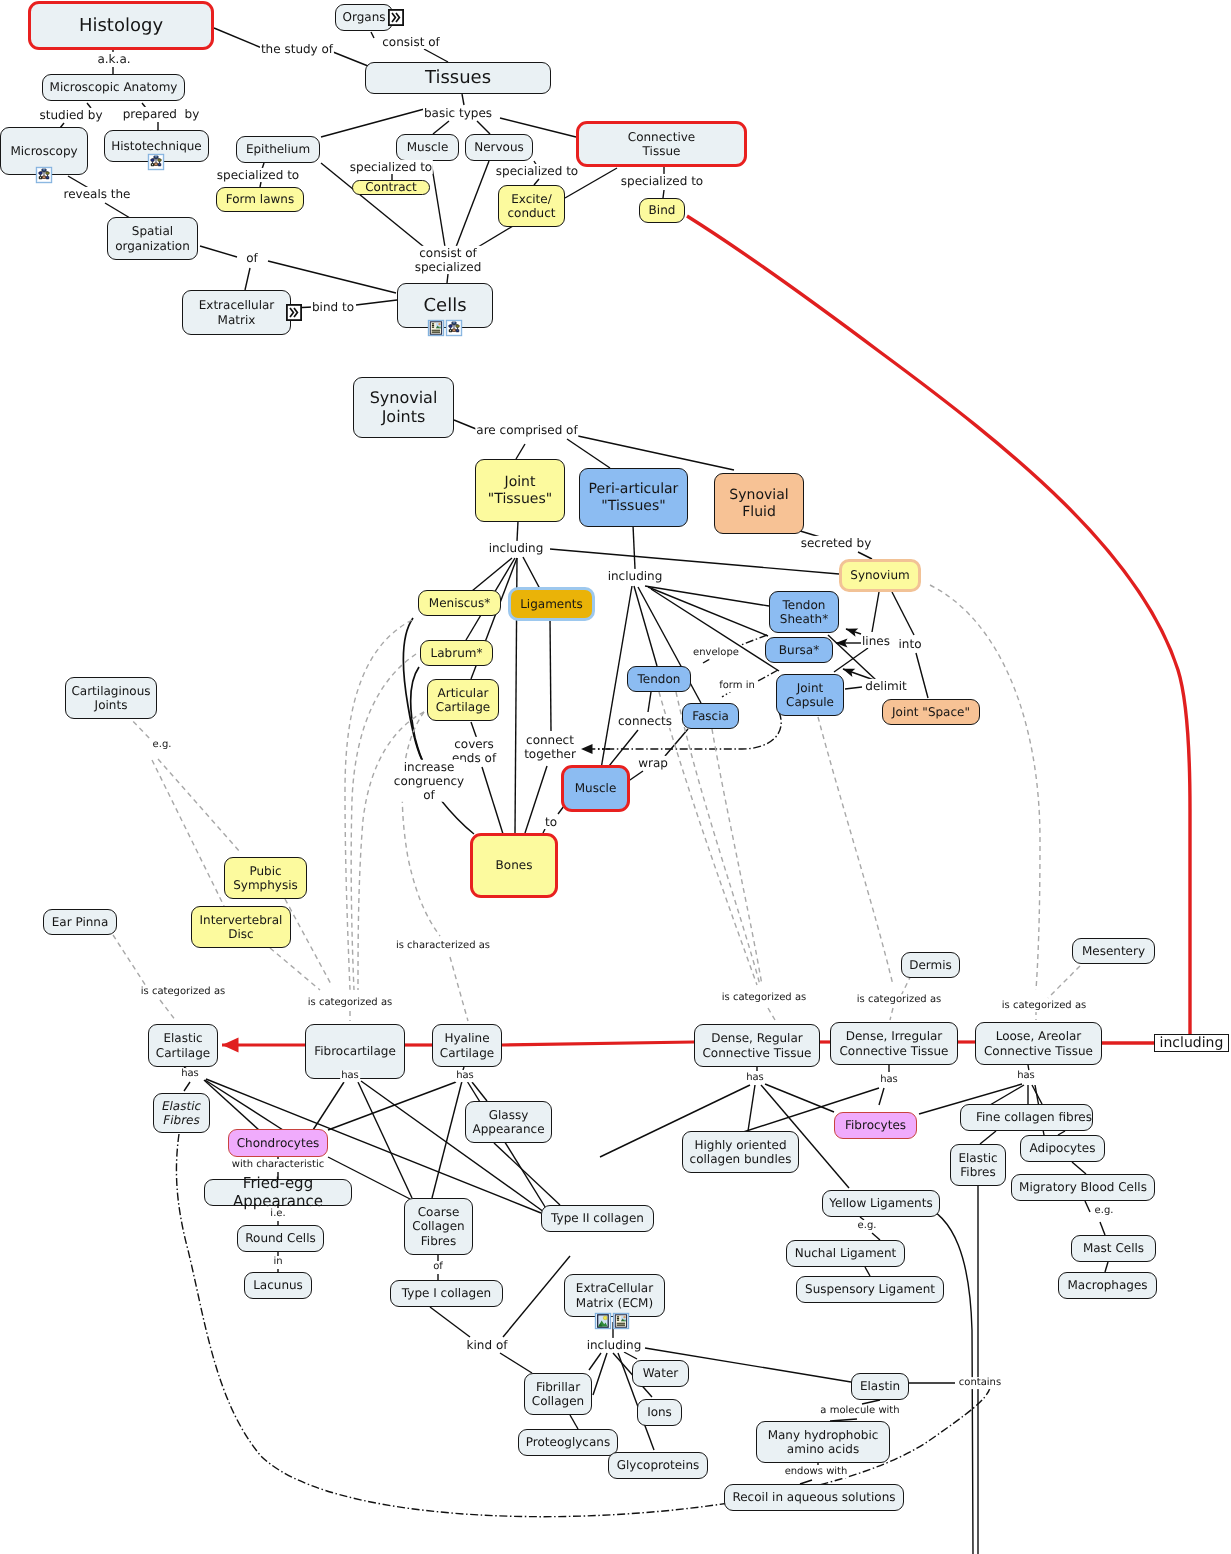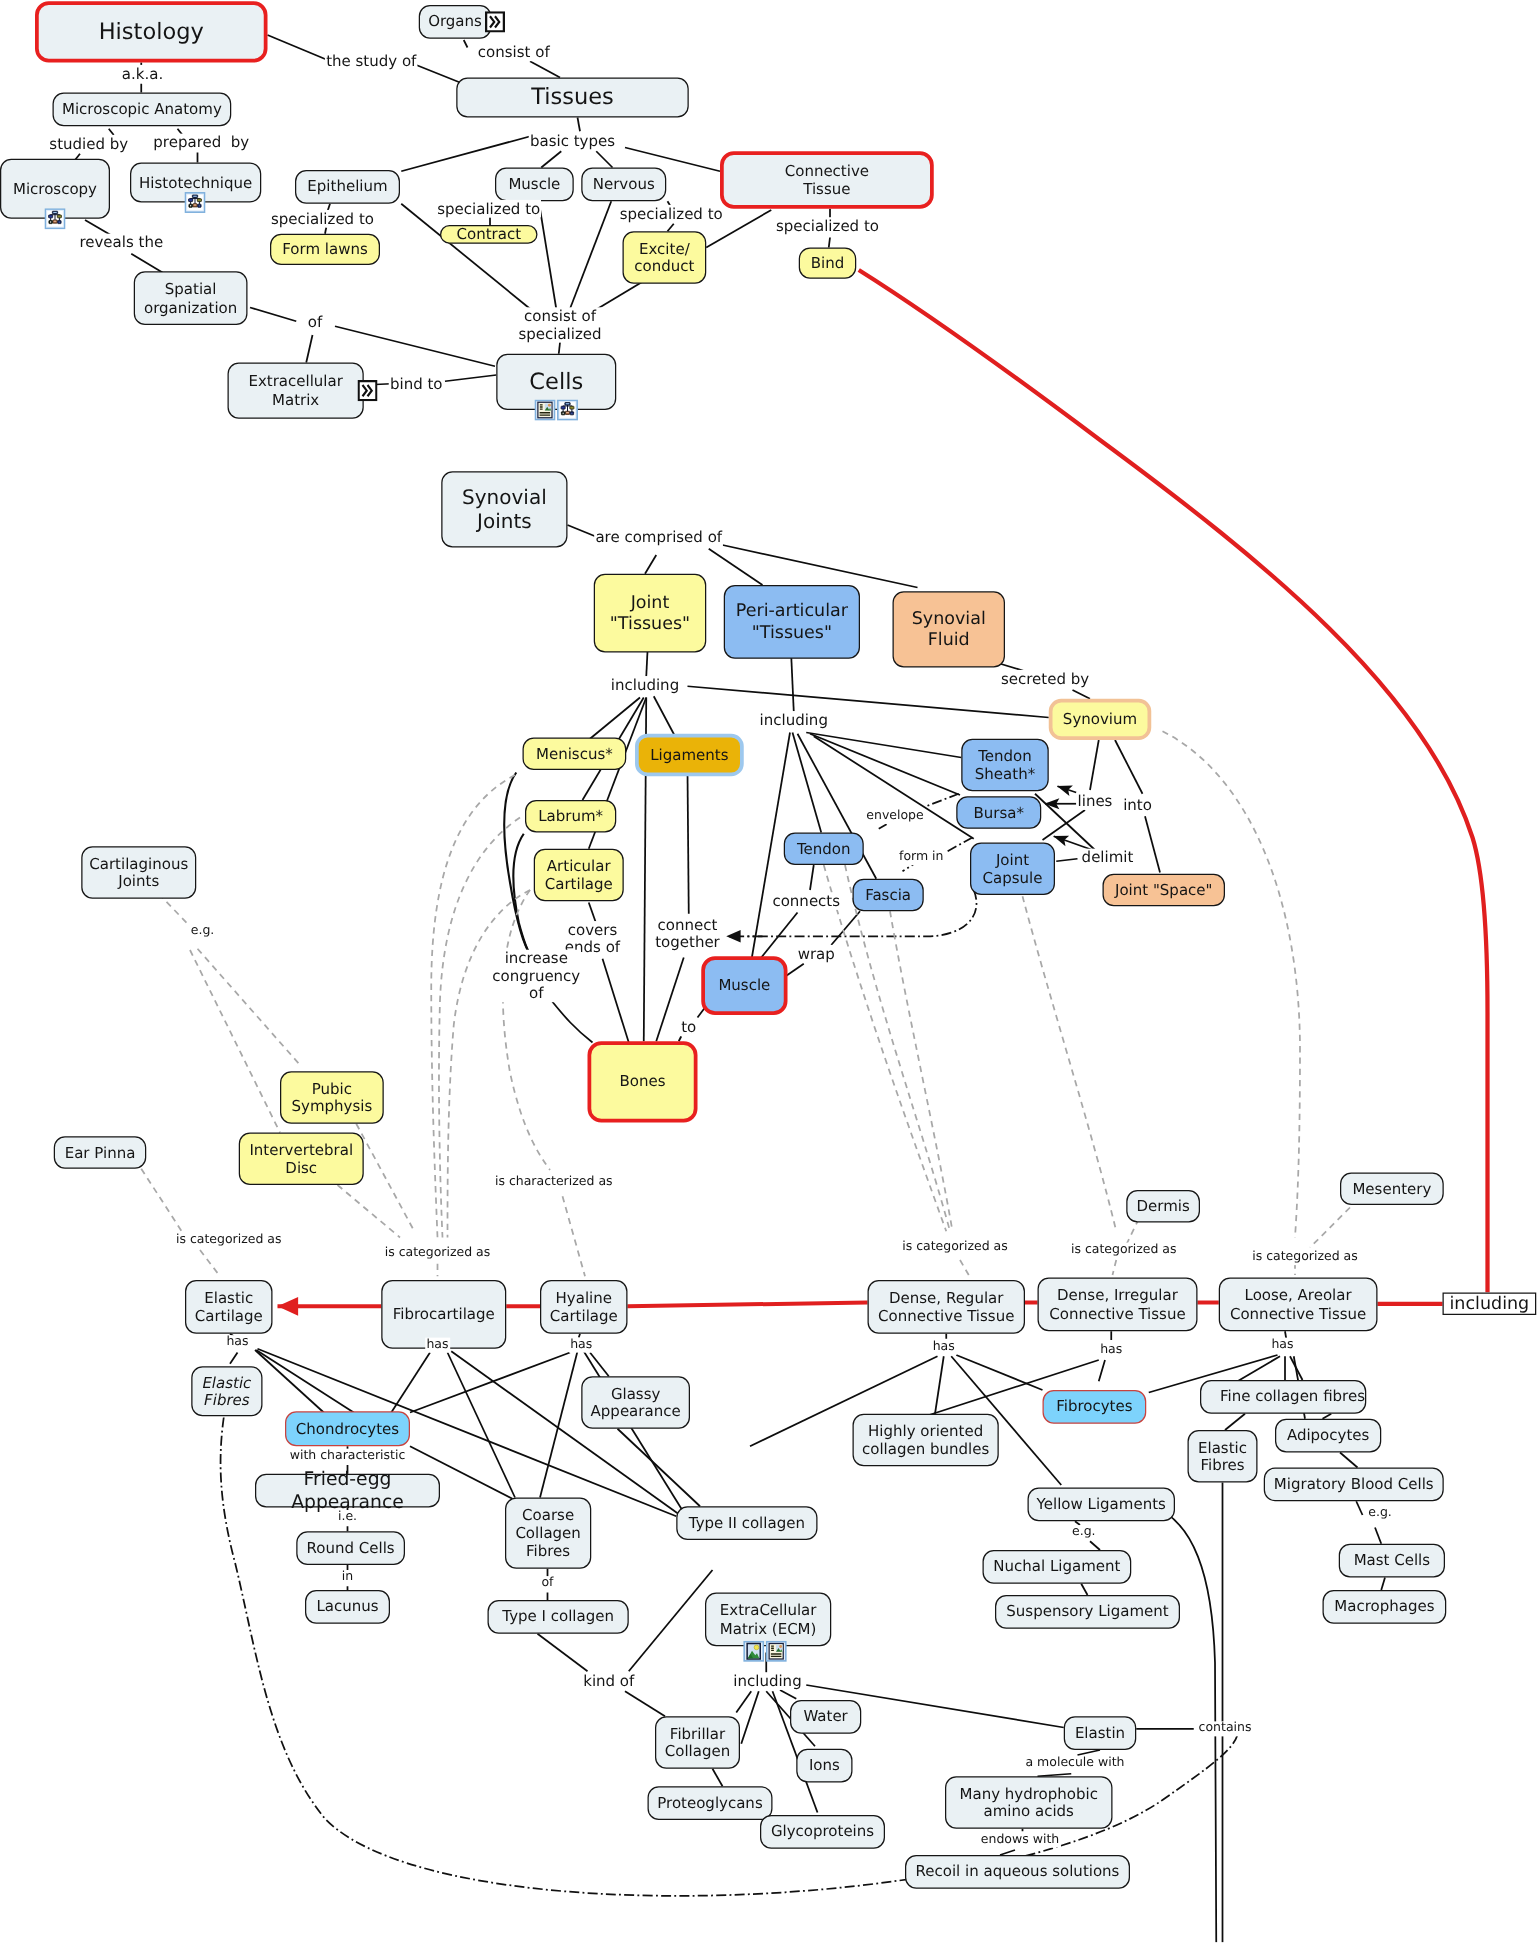--- a/index.html
+++ b/index.html
@@ -14,21 +14,21 @@
  border-radius:9px;z-index:5;white-space:pre-line;}
 .n-default{background:#eaf1f4;border:1.2px solid #161616;}
 .n-yellow{background:#fcfa9e;border:1.2px solid #161616;}
 .n-orange{background:#f7c295;border:1.2px solid #161616;}
 .n-blue{background:#8cbcf2;border:1.2px solid #161616;}
 .n-ltorange{background:#fcfa9e;border:3.2px solid #f2c296;border-radius:10px;}
 .n-ltblue{background:#eab308;border:3.2px solid #9dc8ee;border-radius:10px;}
 .n-hl{background:#eaf1f4;border:3.2px solid #e8201f;border-radius:11px;}
 .n-hlblue{background:#8cbcf2;border:3.2px solid #e8201f;border-radius:11px;}
 .n-hlyellow{background:#fcfa9e;border:3.2px solid #e8201f;border-radius:11px;}
-.n-outred{background:#7dd3fc;border:1.5px solid #c8433f;}
+.n-outred{background:#f0abfc;border:1.5px solid #c8433f;}
 .n-plain{background:#ffffff;border:1.2px solid #161616;border-radius:0;}
 .link-label{position:absolute;color:#151515;text-align:center;line-height:1.18;
  z-index:6;transform:translate(-50%,-50%);white-space:pre;background:#ffffff;padding:0 1px;}
 .node-icons{position:absolute;z-index:8;transform:translate(-50%,-50%);display:flex;gap:1px;line-height:0;}
 .expand-badge{position:absolute;z-index:8;line-height:0;}
 </style>
 </head>
 <body>
 
 <div id="concept-map">

